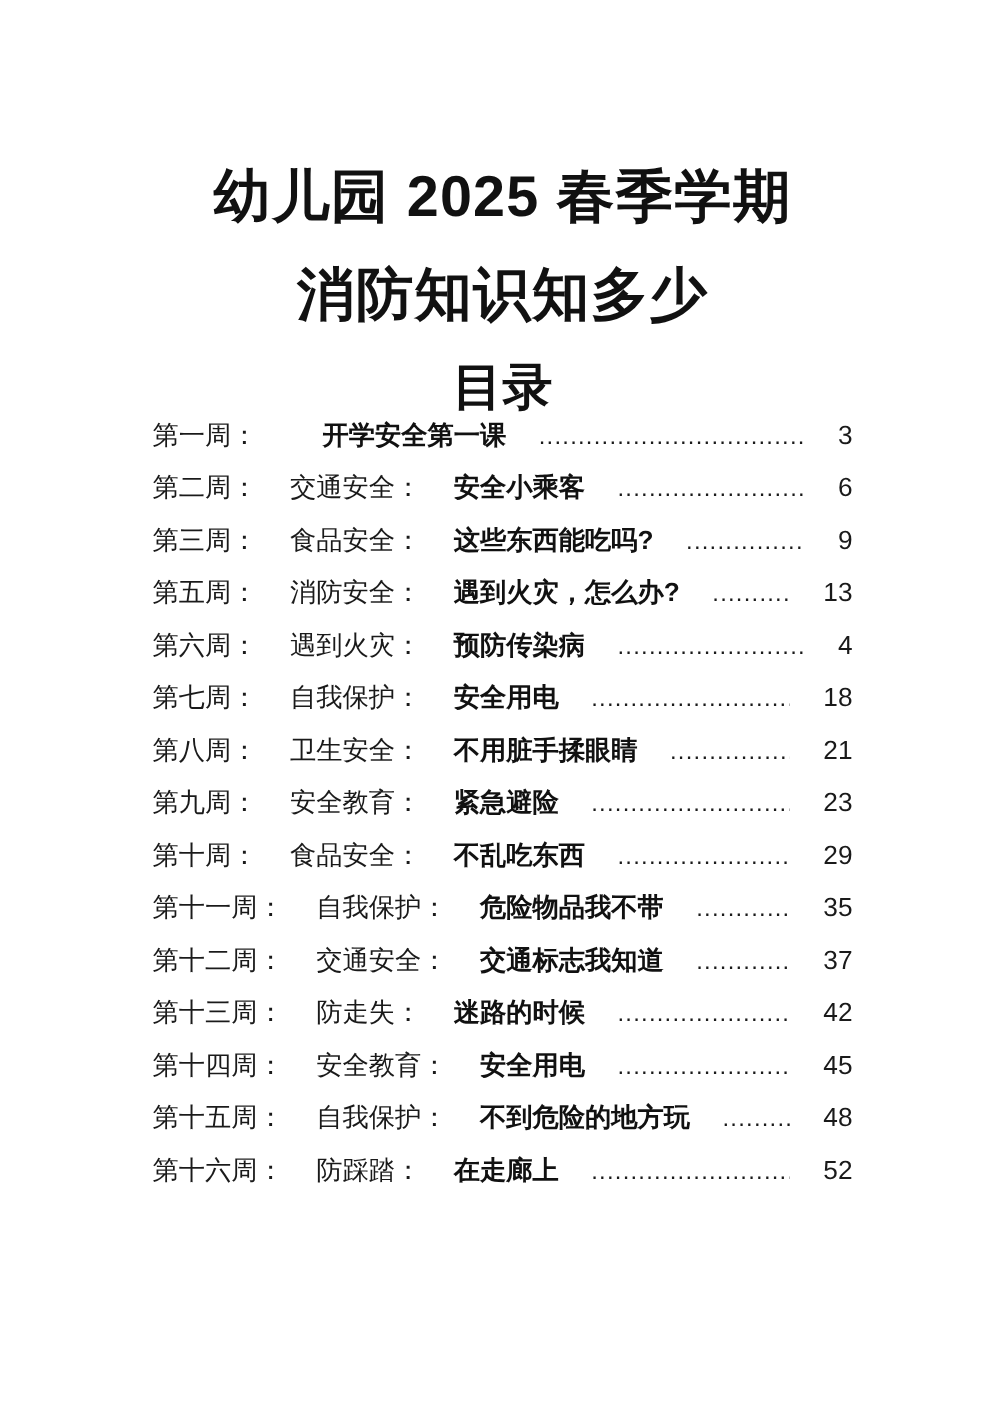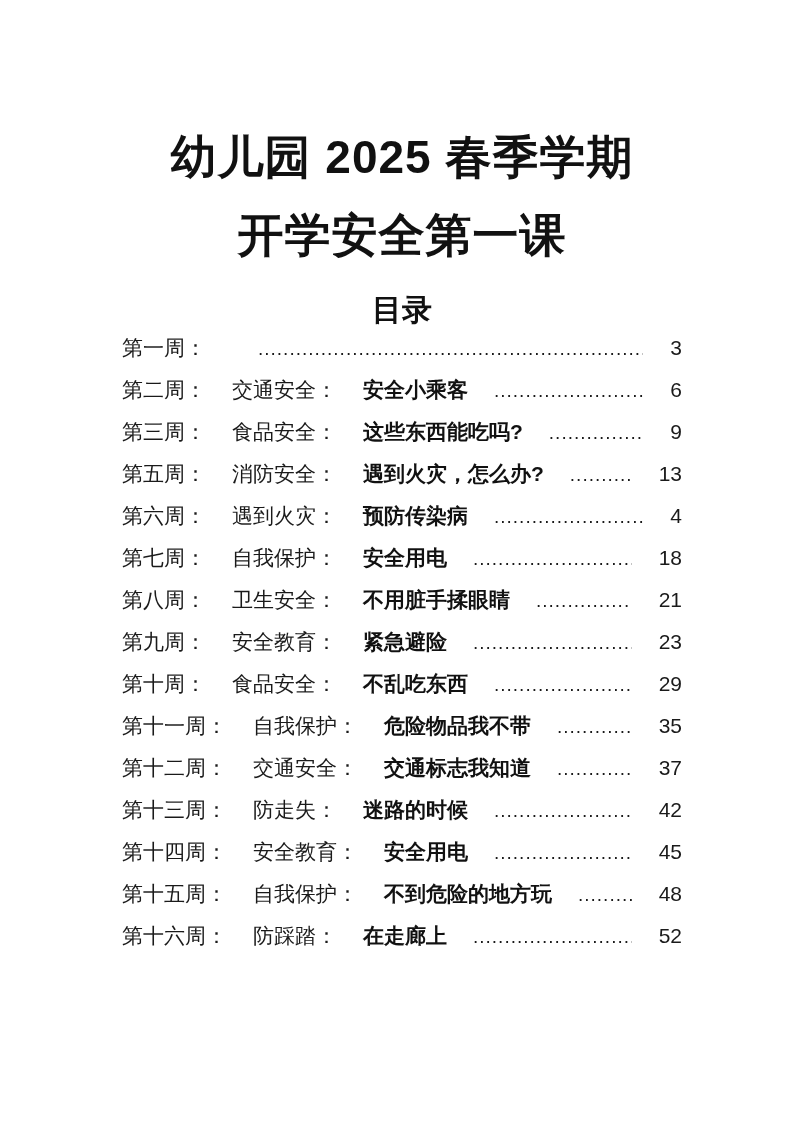--- a/index.html
+++ b/index.html
@@ -28,21 +28,21 @@
     font-size: 46px;
     font-weight: 900;
     line-height: 78px;
     letter-spacing: 1px;
     color: #111111;
   }
   .title-line { display: block; }
   .toc-heading {
     margin: 18px 0 0 0;
     text-align: center;
-    font-size: 30px;
+    font-size: 40px;
     line-height: 36px;
     font-weight: 900;
     color: #111111;
   }
   .toc {
     margin-top: 6px;
   }
   .toc-row {
     display: flex;
     align-items: baseline;
@@ -74,29 +74,30 @@
     font-weight: 400;
     margin-left: 1px;
   }
 </style>
 </head>
 <body>
 
 <div class="page">
   <h1 class="doc-title">
     <span class="title-line">幼儿园 2025 春季学期</span>
-    <span class="title-line">开学安全第一课</span>
+    <span class="title-line">消防知识知多少</span>
   </h1>
 
   <h2 class="toc-heading">目录</h2>
 
   <div class="toc" id="toc-list">
   <div class="toc-row">
     <span class="week">第一周：</span>
     <span class="category"></span>
+    <span class="lesson">开学安全第一课</span>
     <span class="leader"></span>
     <span class="pagenum">3</span>
   </div>
 
   <div class="toc-row">
     <span class="week">第二周：</span>
     <span class="category">交通安全：</span>
     <span class="lesson">安全小乘客</span>
     <span class="leader"></span>
     <span class="pagenum">6</span>

